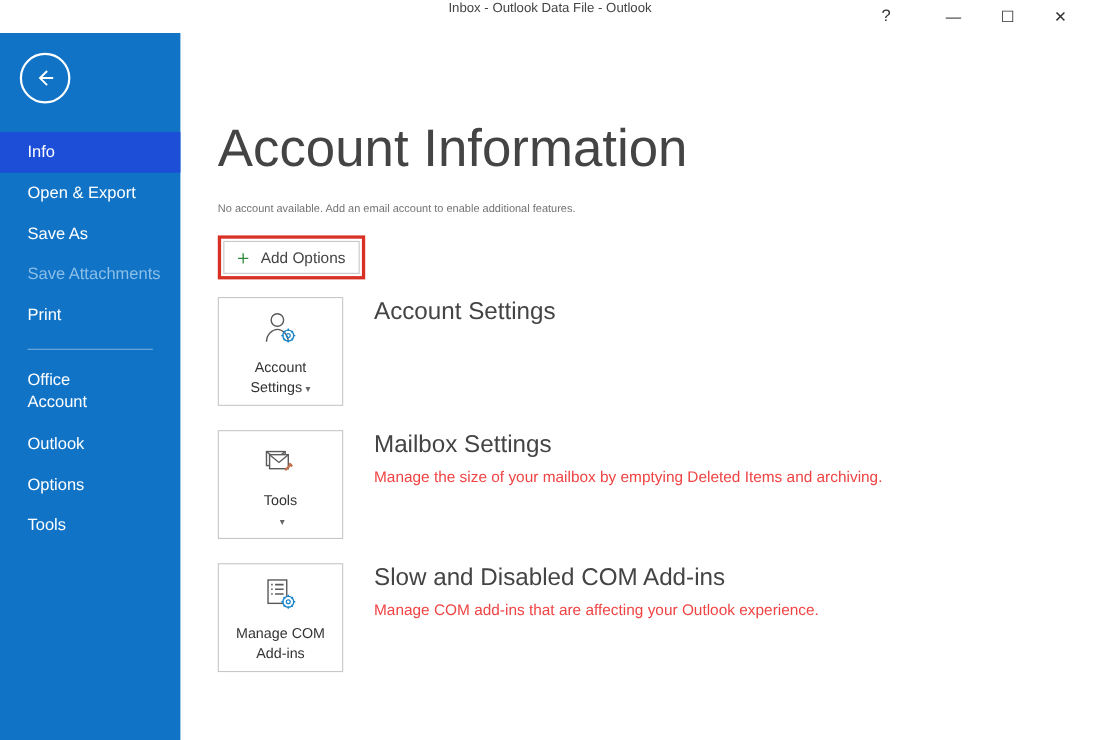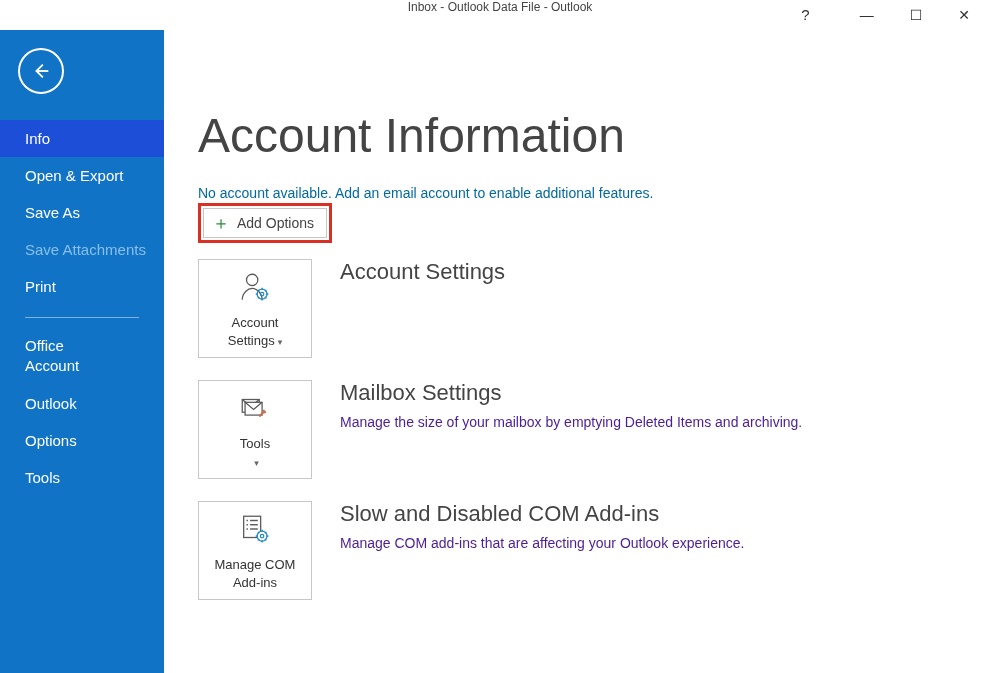--- a/index.html
+++ b/index.html
@@ -80,23 +80,23 @@
       color: #333;
     }
     .page-title {
       font-size: 48px;
       font-weight: 300;
       color: #444;
       margin-top: 78px;
       margin-bottom: 22px;
     }
     .no-account {
-      font-size: 14px;
-      color: #0369a1;
-      margin-bottom: 2px;
+      font-size: 10px;
+      color: #737373;
+      margin-bottom: 18px;
     }
     .add-account-wrap {
       display: inline-flex;
       border: 3px solid #d93025;
       padding: 2px;
       margin-bottom: 16px;
     }
     .add-account-btn {
       border: 1px solid #c7c7c7;
       background: #fff;
@@ -133,21 +133,21 @@
     .tile .tile-label { font-size: 13px; color: #333; line-height: 1.35; }
     .tile .tile-label .chevron { font-size: 9px; margin-left: 3px; color: #666; }
     .section-text .section-heading {
       font-size: 22px;
       font-weight: 400;
       color: #444;
       margin-bottom: 6px;
     }
     .section-text .section-desc {
       font-size: 14px;
-      color: #4c1d95;
+      color: #ef4444;
       max-width: 560px;
       line-height: 1.45;
     }
   </style>
 </head>
 <body>
 
 <div class="titlebar">
   <span class="titlebar-title">Inbox - Outlook Data File  -  Outlook</span>
   <div class="win-controls">

